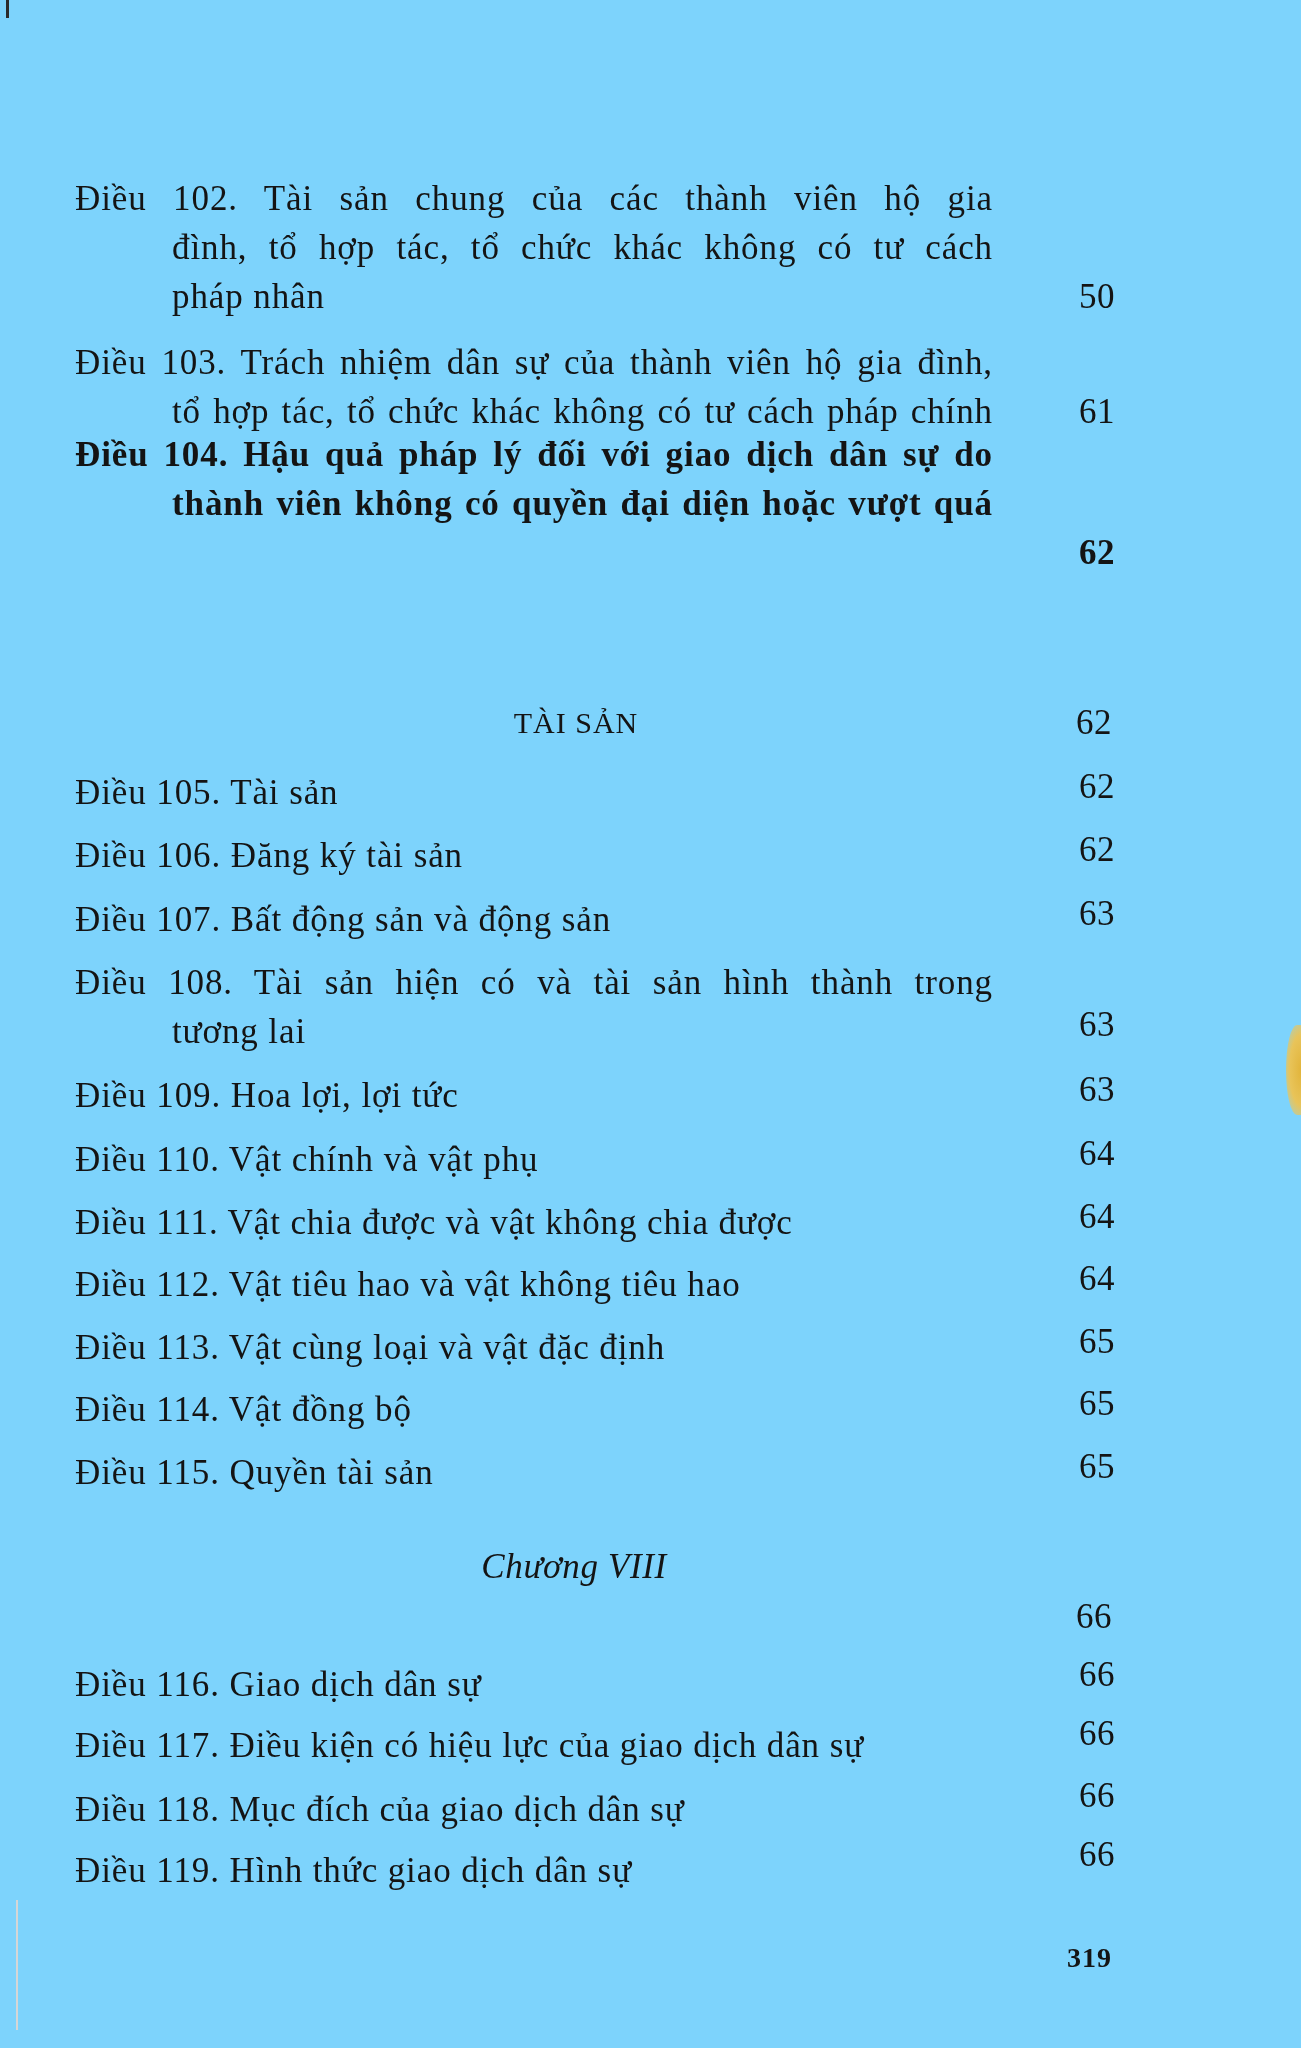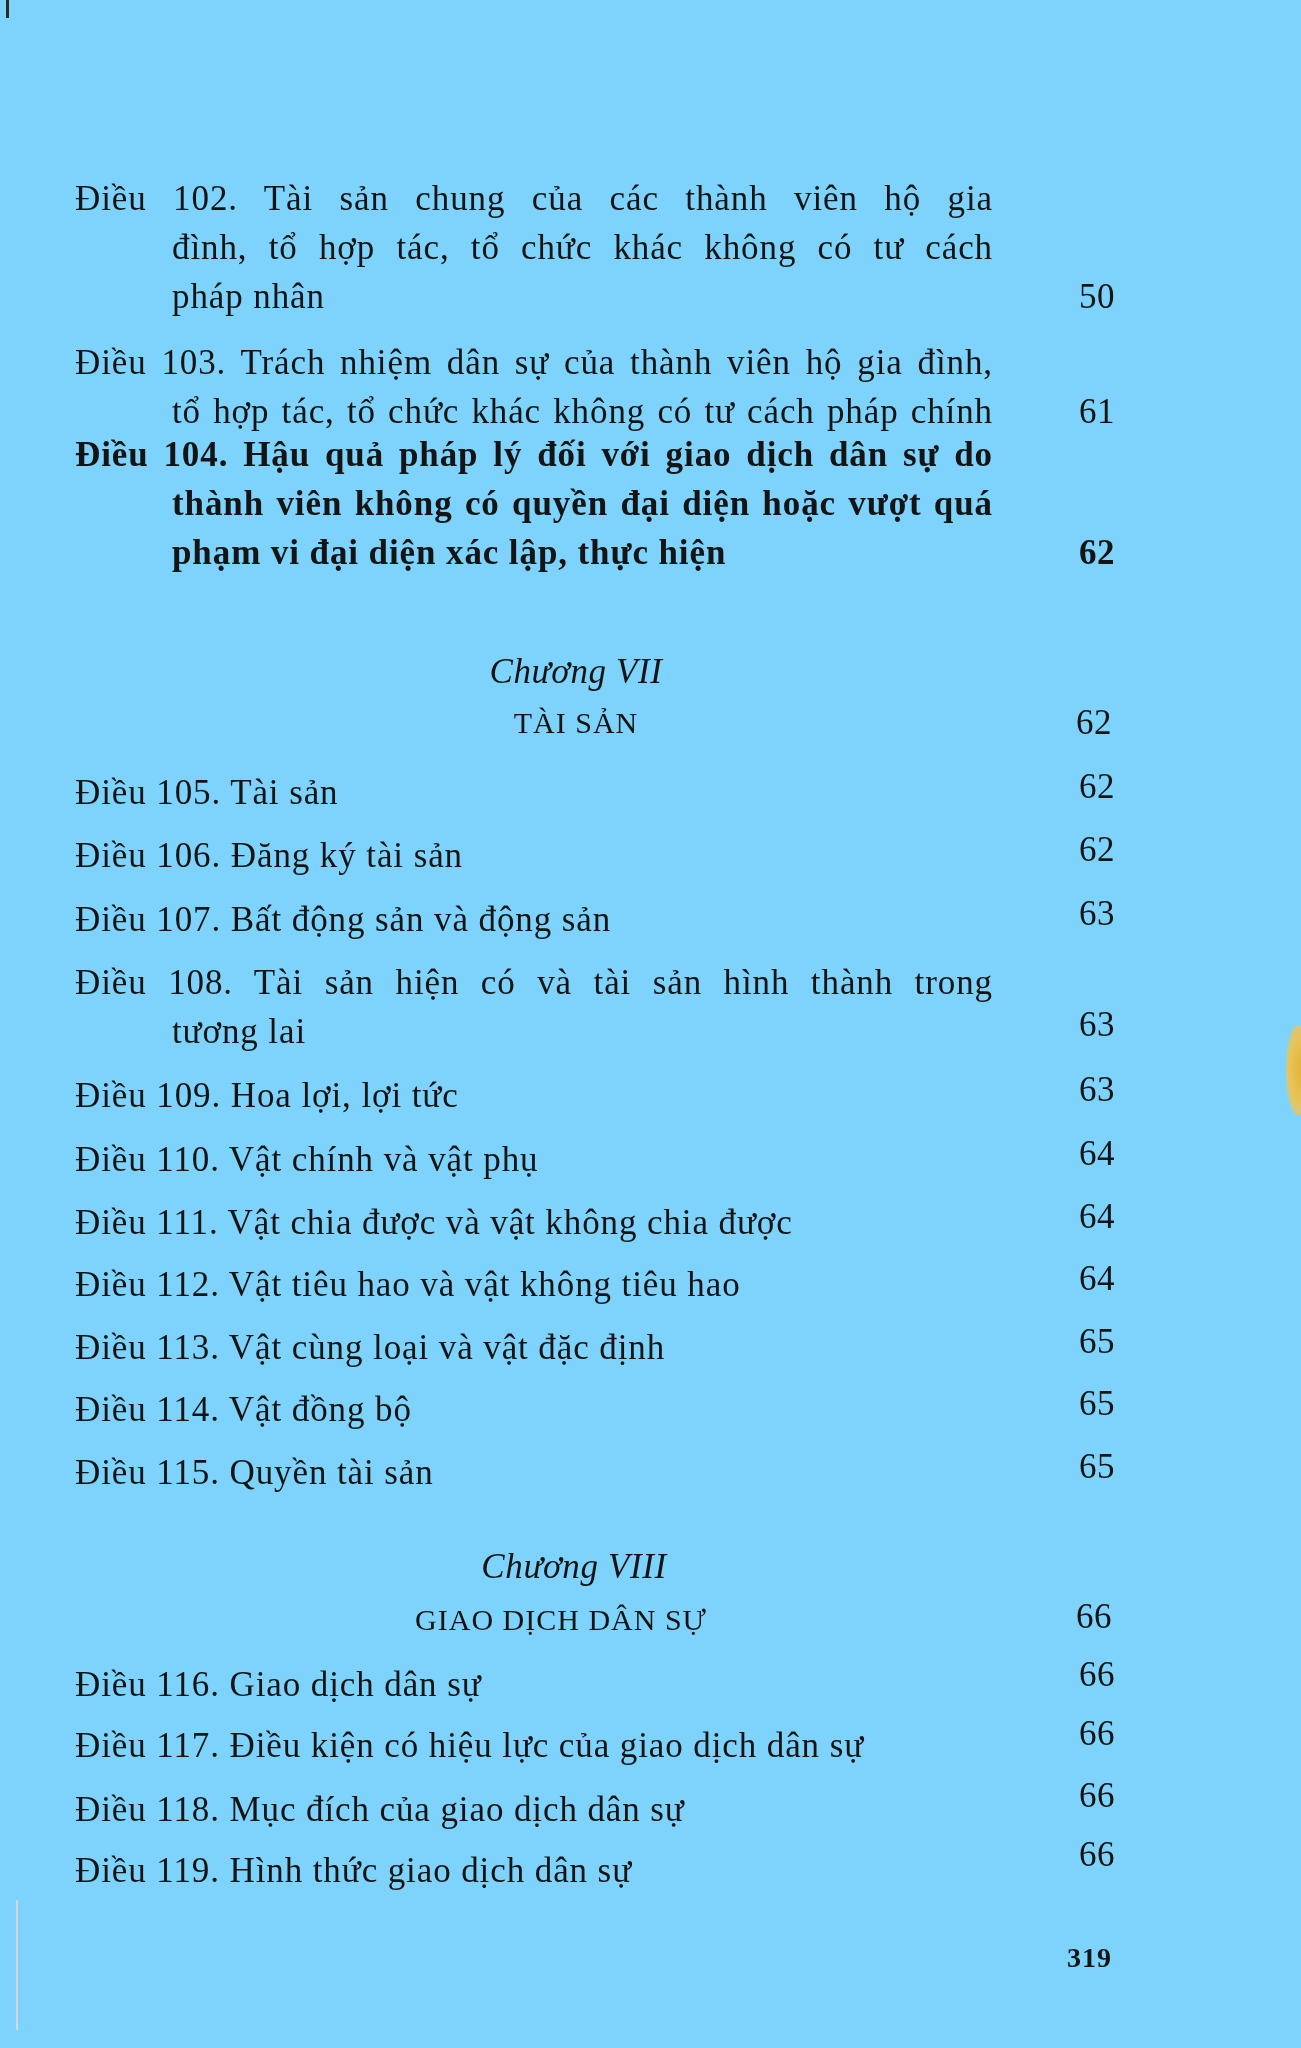--- a/index.html
+++ b/index.html
@@ -129,25 +129,23 @@
 
   <div class="entry" style="top:338px;">
     <span class="line justify">Điều 103. Trách nhiệm dân sự của thành viên hộ gia đình,</span>
     <span class="line cont justify">tổ hợp tác, tổ chức khác không có tư cách pháp chính</span>
     <span class="pg" style="top:49px;">61</span>
   </div>
 
   <div class="entry" style="top:430px;font-weight:bold;">
     <span class="line justify">Điều 104. Hậu quả pháp lý đối với giao dịch dân sự do</span>
     <span class="line cont justify">thành viên không có quyền đại diện hoặc vượt quá</span>
-    <span class="line cont">phạm vi đại diện xác lập, thực hiện</span>
     <span class="pg" style="top:98px;">62</span>
   </div>
 
-  <div class="chapter-label" style="left:376px; top:652px;">Chương VII</div>
   <div class="chapter-title" style="left:276px; top:703px;">TÀI SẢN</div>
   <div class="chapter-pg" style="top:703px;">62</div>
 
   <div class="entry" style="top:768px;">
     <span class="line">Điều 105. Tài sản</span>
     <span class="pg" style="top:-6px;">62</span>
   </div>
   <div class="entry" style="top:831px;">
     <span class="line">Điều 106. Đăng ký tài sản</span>
     <span class="pg" style="top:-6px;">62</span>
@@ -184,21 +182,20 @@
   <div class="entry" style="top:1385px;">
     <span class="line">Điều 114. Vật đồng bộ</span>
     <span class="pg" style="top:-6px;">65</span>
   </div>
   <div class="entry" style="top:1448px;">
     <span class="line">Điều 115. Quyền tài sản</span>
     <span class="pg" style="top:-6px;">65</span>
   </div>
 
   <div class="chapter-label" style="left:374px; top:1547px;">Chương VIII</div>
-  <div class="chapter-title" style="left:261px; top:1600px;">GIAO DỊCH DÂN SỰ</div>
   <div class="chapter-pg" style="top:1597px;">66</div>
 
   <div class="entry" style="top:1660px;">
     <span class="line">Điều 116. Giao dịch dân sự</span>
     <span class="pg" style="top:-10px;">66</span>
   </div>
   <div class="entry" style="top:1721px;">
     <span class="line">Điều 117. Điều kiện có hiệu lực của giao dịch dân sự</span>
     <span class="pg" style="top:-12px;">66</span>
   </div>

